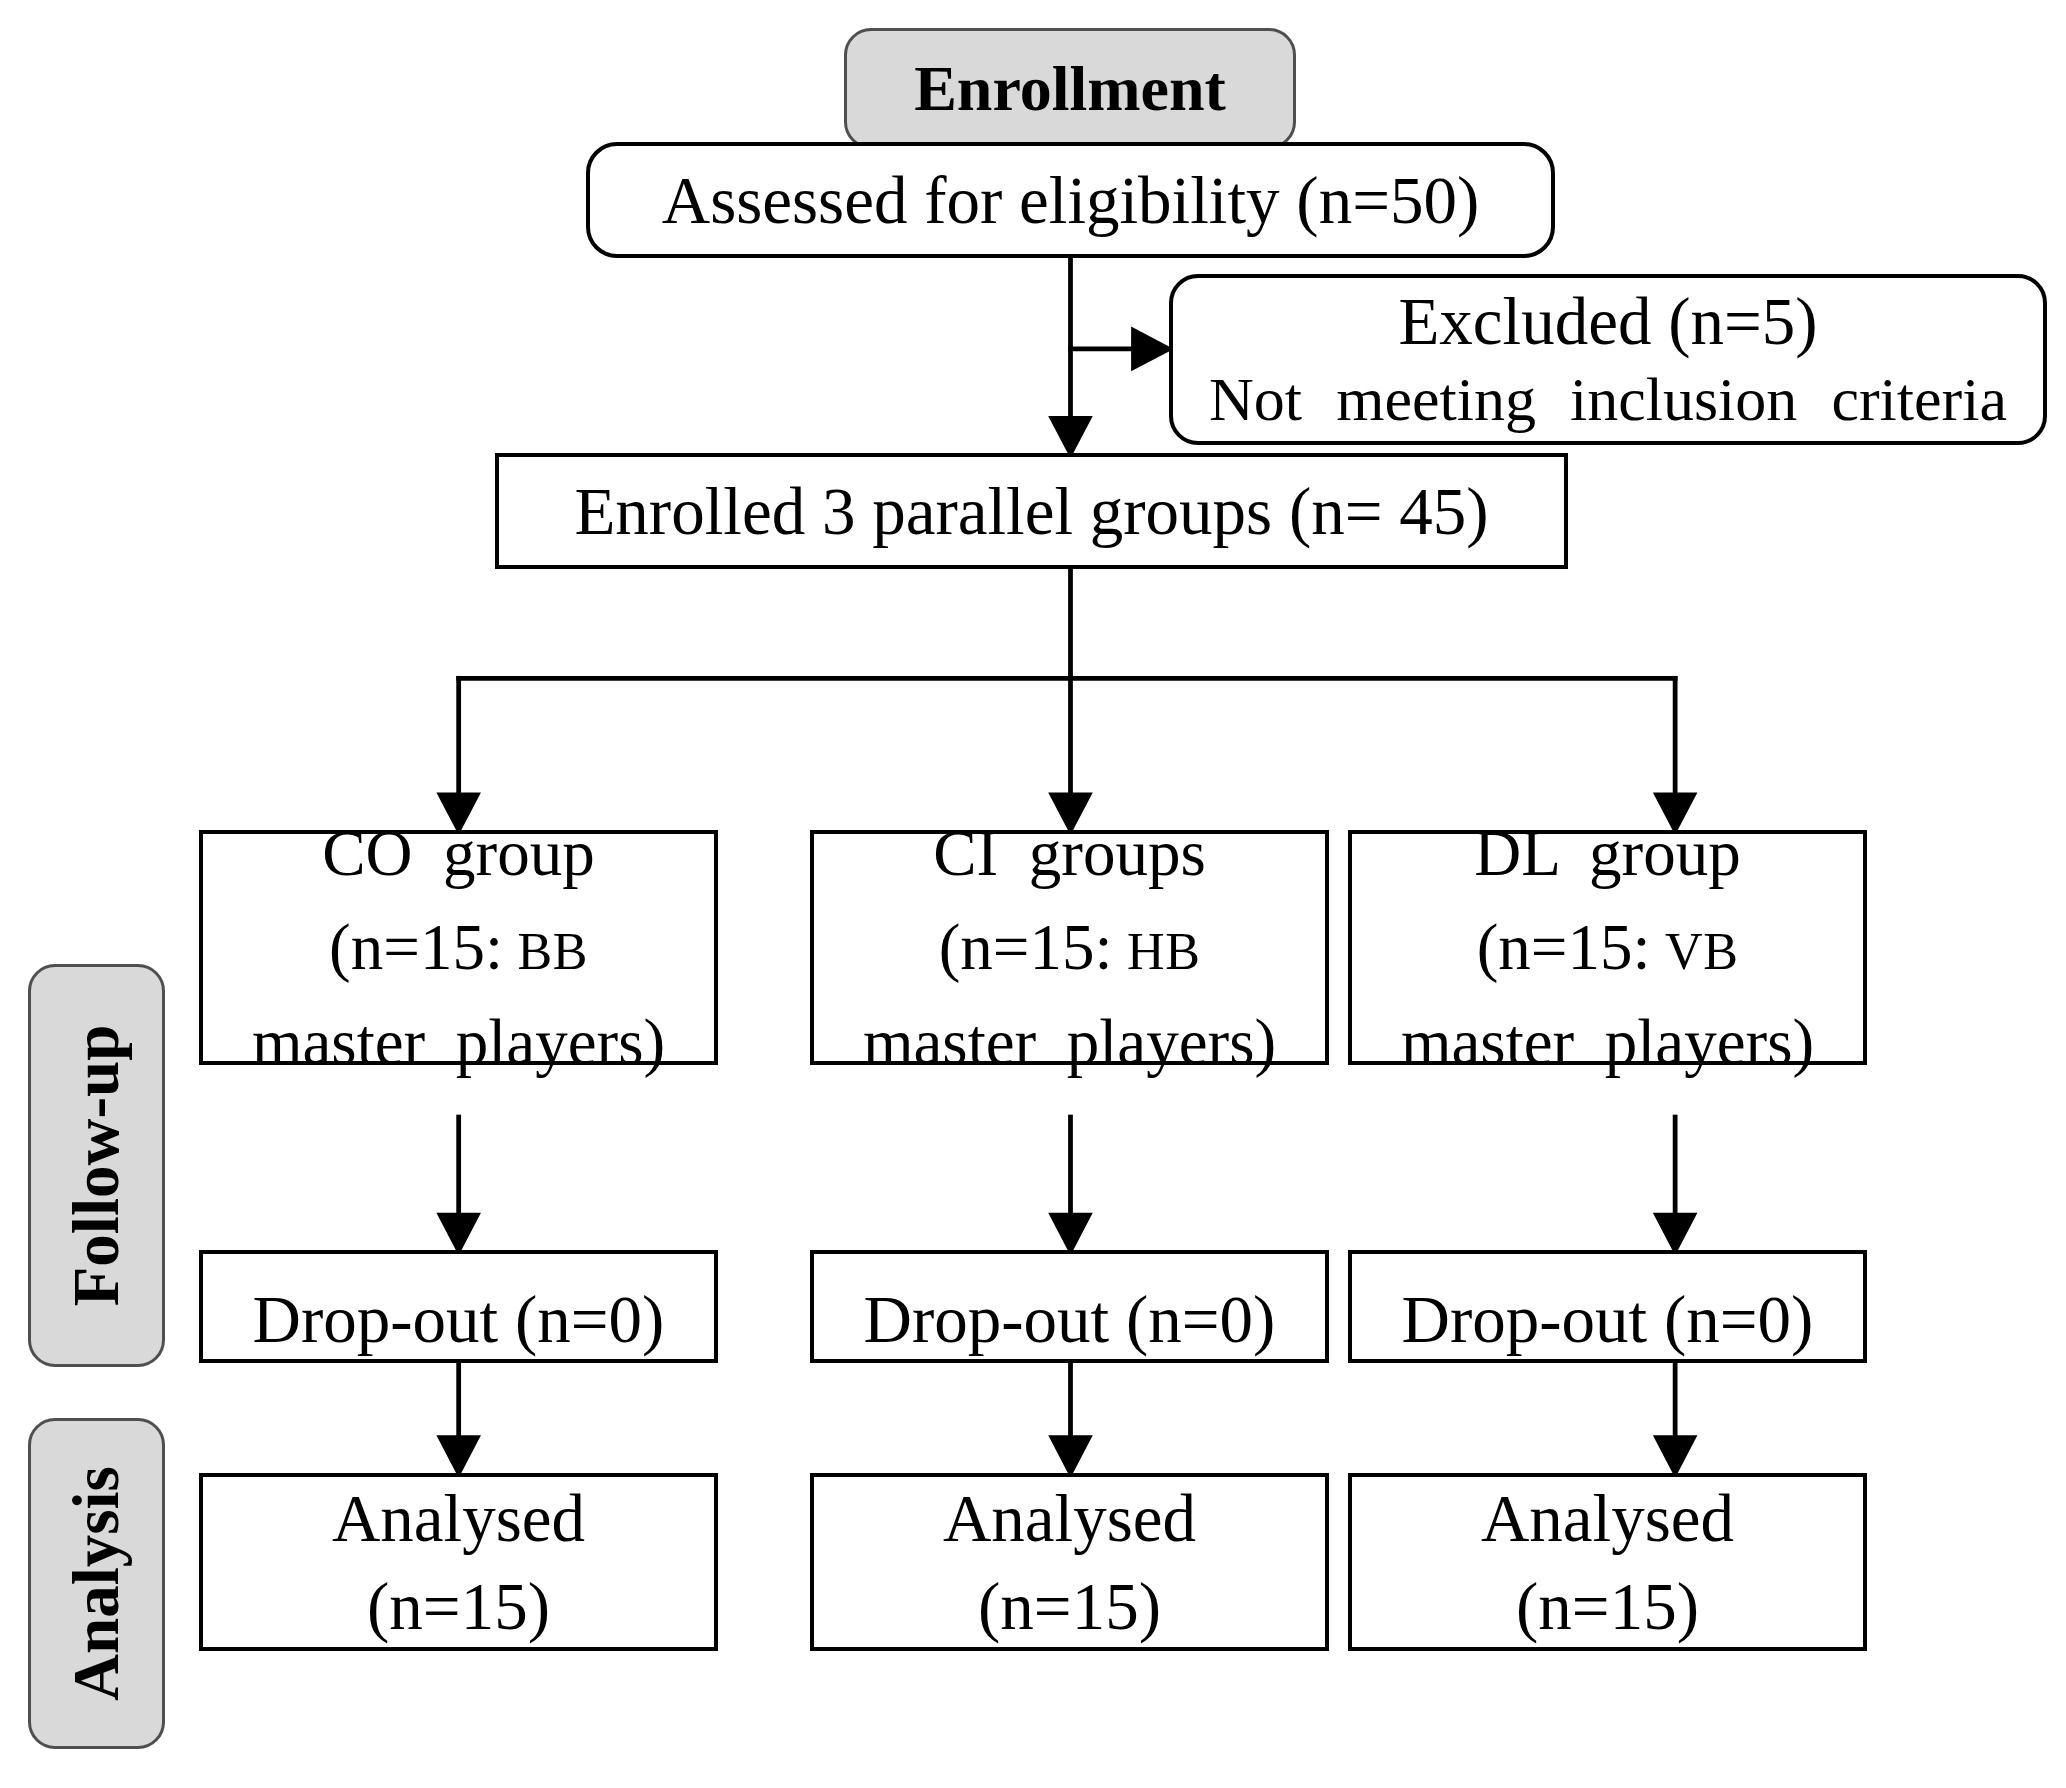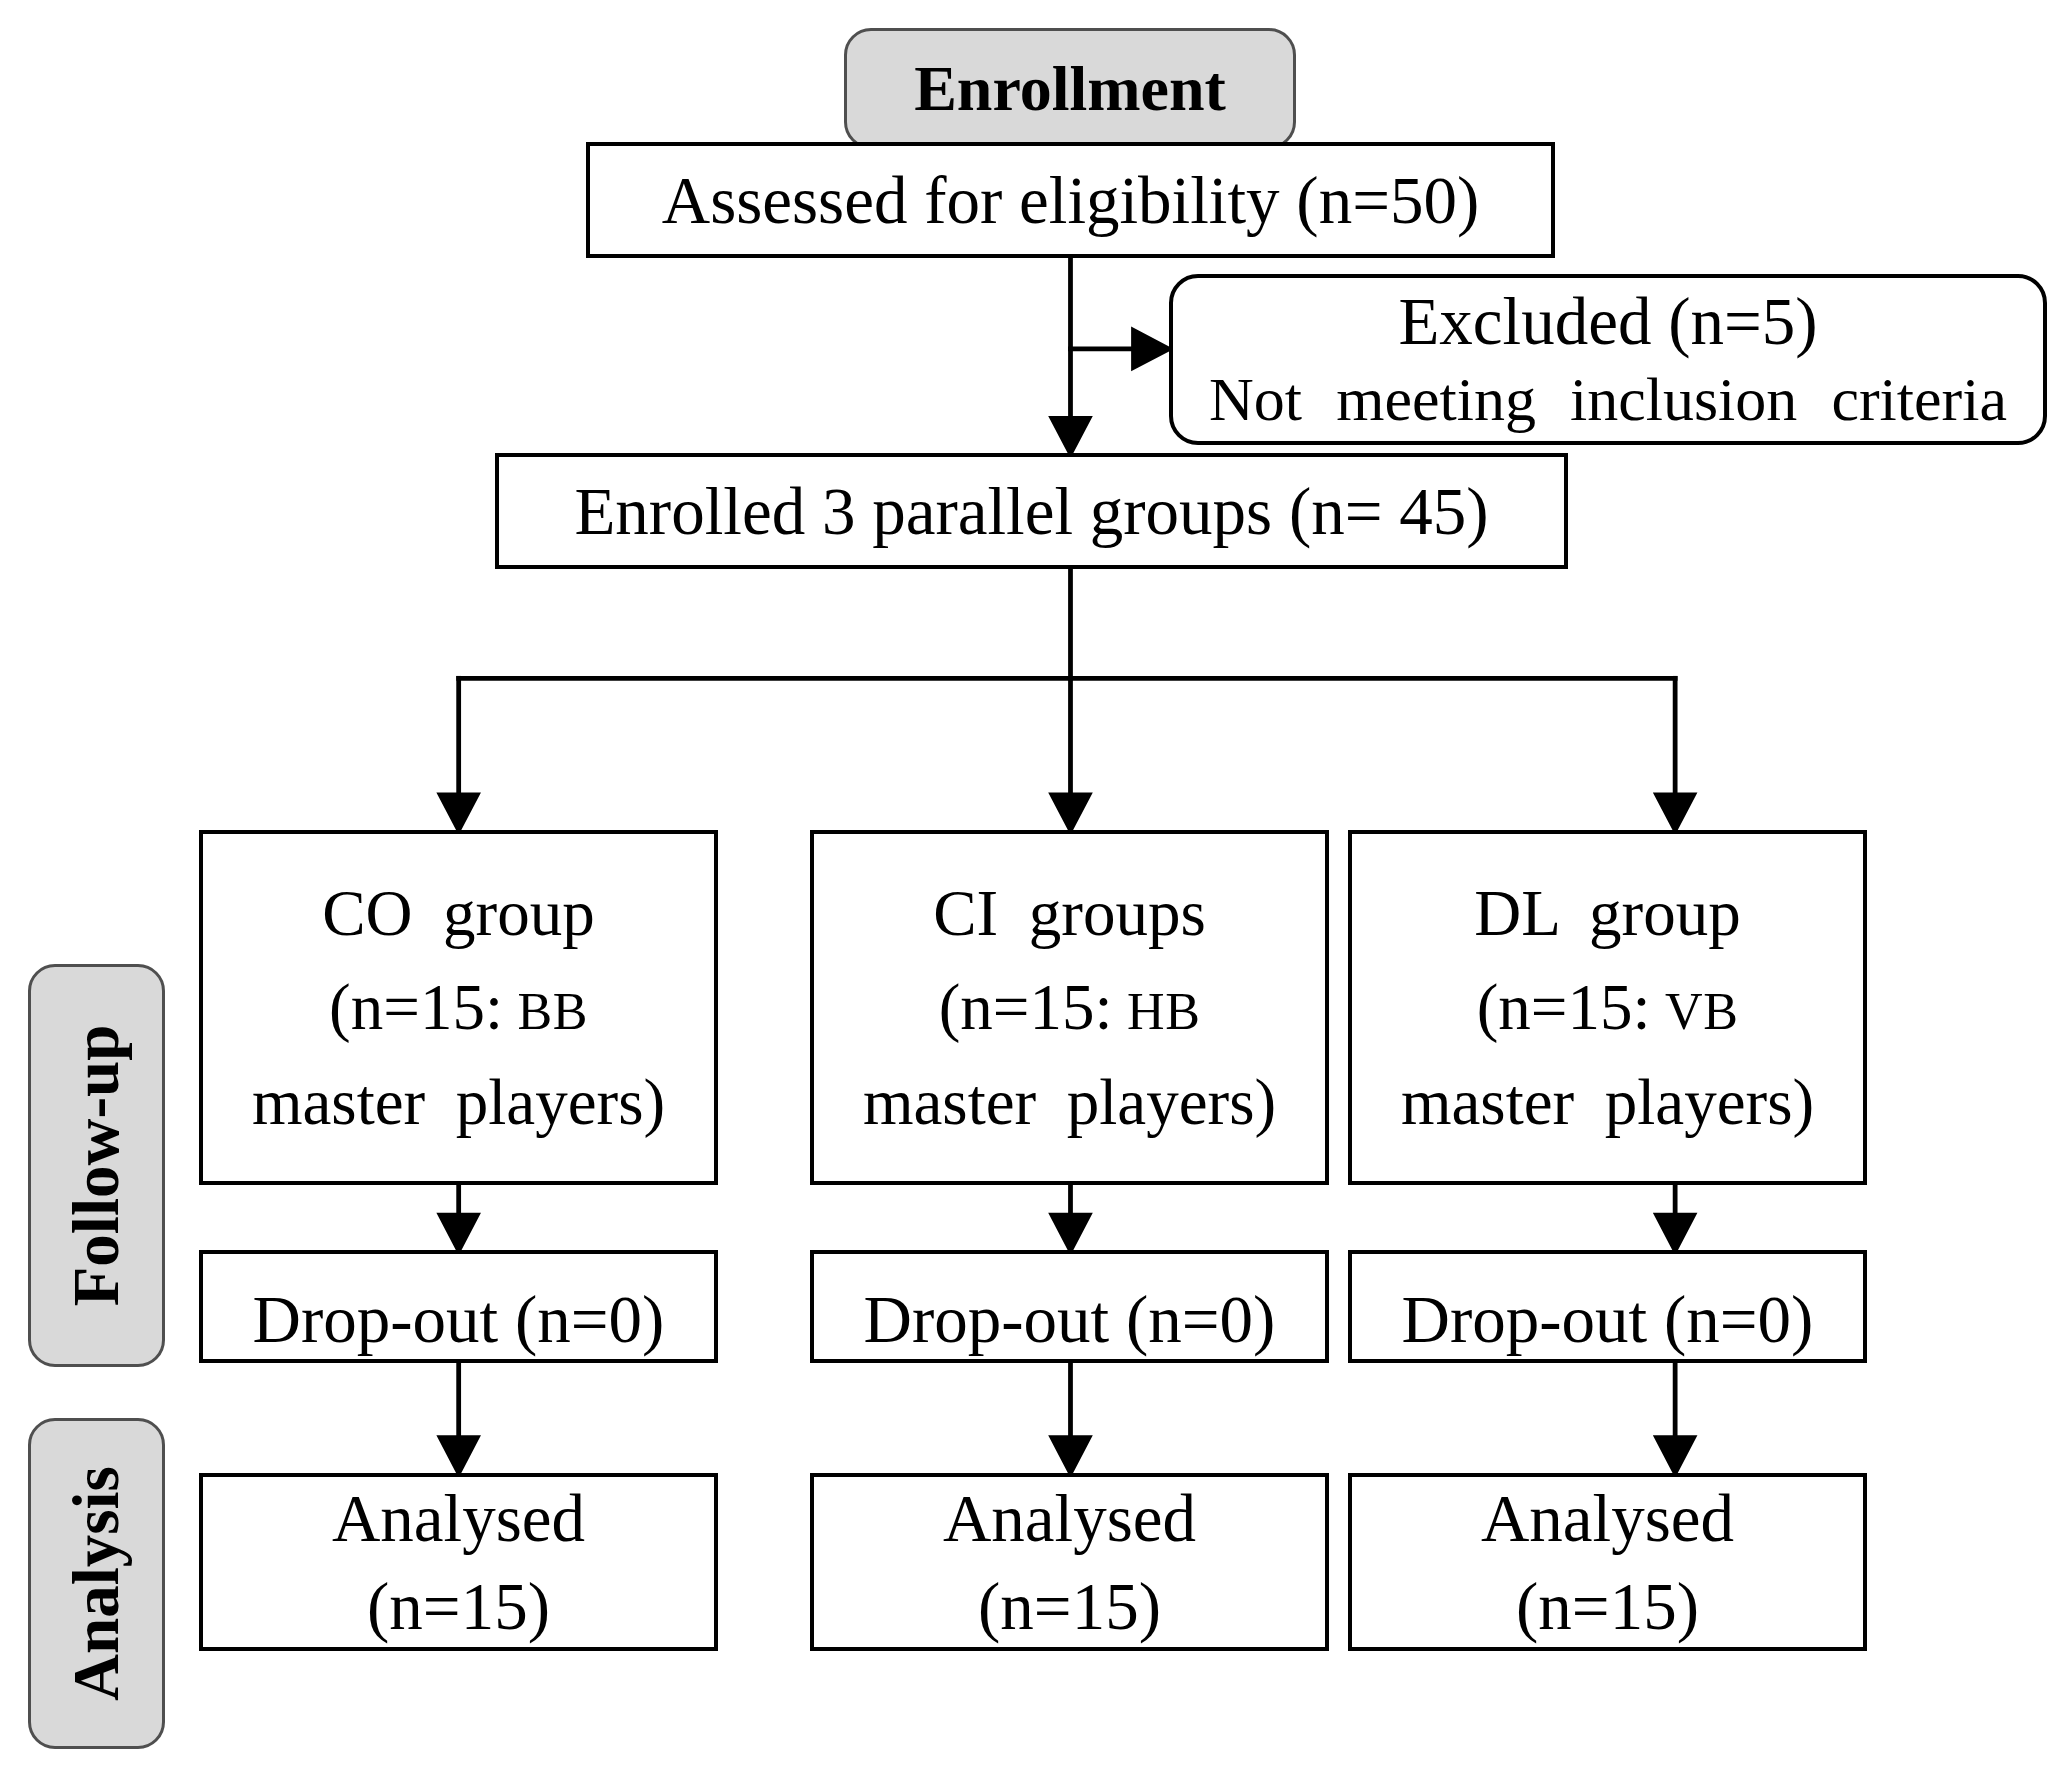--- a/index.html
+++ b/index.html
@@ -38,25 +38,25 @@
 
   .t84 { font-size:67px; line-height:1.2; }
   .t78 { font-size:62px; line-height:1.25; }
   .wide { word-spacing:0.30em; }
   .glines { font-size:65px; line-height:1.45; word-spacing:0.22em; }
   .abbr  { font-size:0.80em; margin-left:0.28em; letter-spacing:0.01em; }
   .an    { font-size:67px; line-height:1.32; }
 
   
   #enrollment-label { left:844px; top:28px;  width:452px;  height:121px; font-size:64px; }
-  #assessed-box     { left:586px;  top:142px; width:969px; height:116px; }
+  #assessed-box     { left:586px;  top:142px; width:969px; height:116px;border-radius:31px; }
   #excluded-box     { left:1169px; top:274px; width:878px; height:171px;border-radius:29px; }
   #enrolled-box     { left:495px;  top:453px; width:1073px; height:116px; }
 
-  .group-box   { top:830px; width:519px; height:355px; }
+  .group-box   { top:830px; width:519px; height:235px; }
   .dropout-box { top:1250px; width:519px; height:113px;justify-content:flex-end; }
   .analysed-box{ top:1473px; width:519px; height:178px;align-items:center; }
   .col-0 { left:199px; }
   .col-1 { left:810px; }
   .col-2 { left:1348px; }
 
   #followup-label { left:28px; top:964px; width:137px; height:403px; }
   #analysis-label { left:28px; top:1418px; width:137px; height:331px; }
   #followup-label .rot, #analysis-label .rot { font-size:65px; }
 </style>

